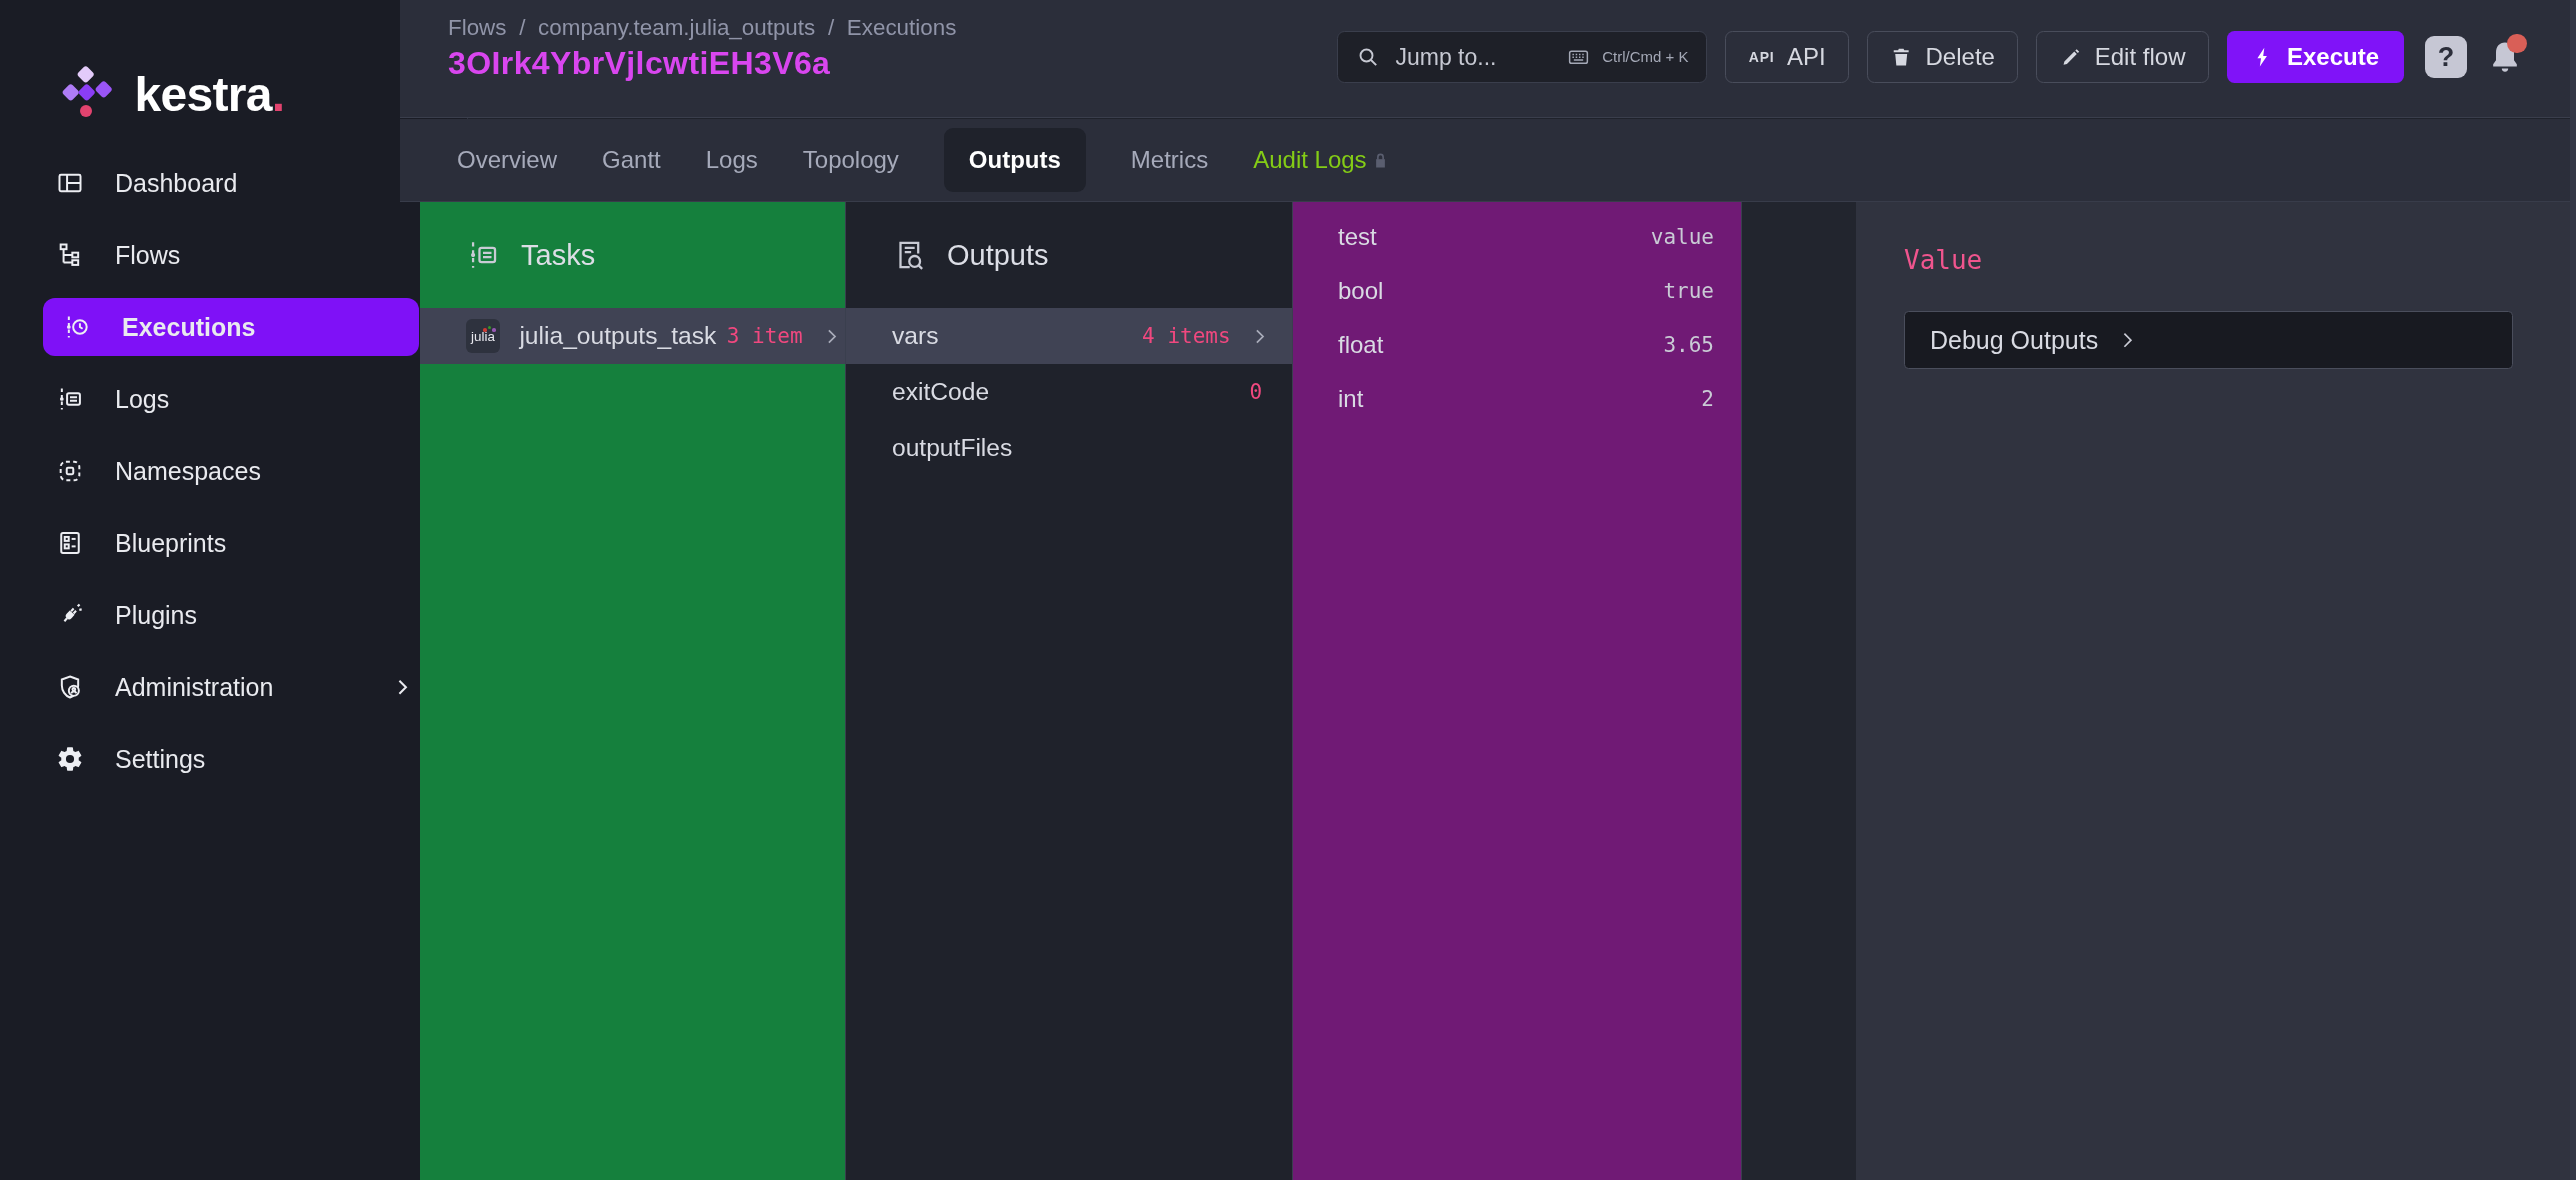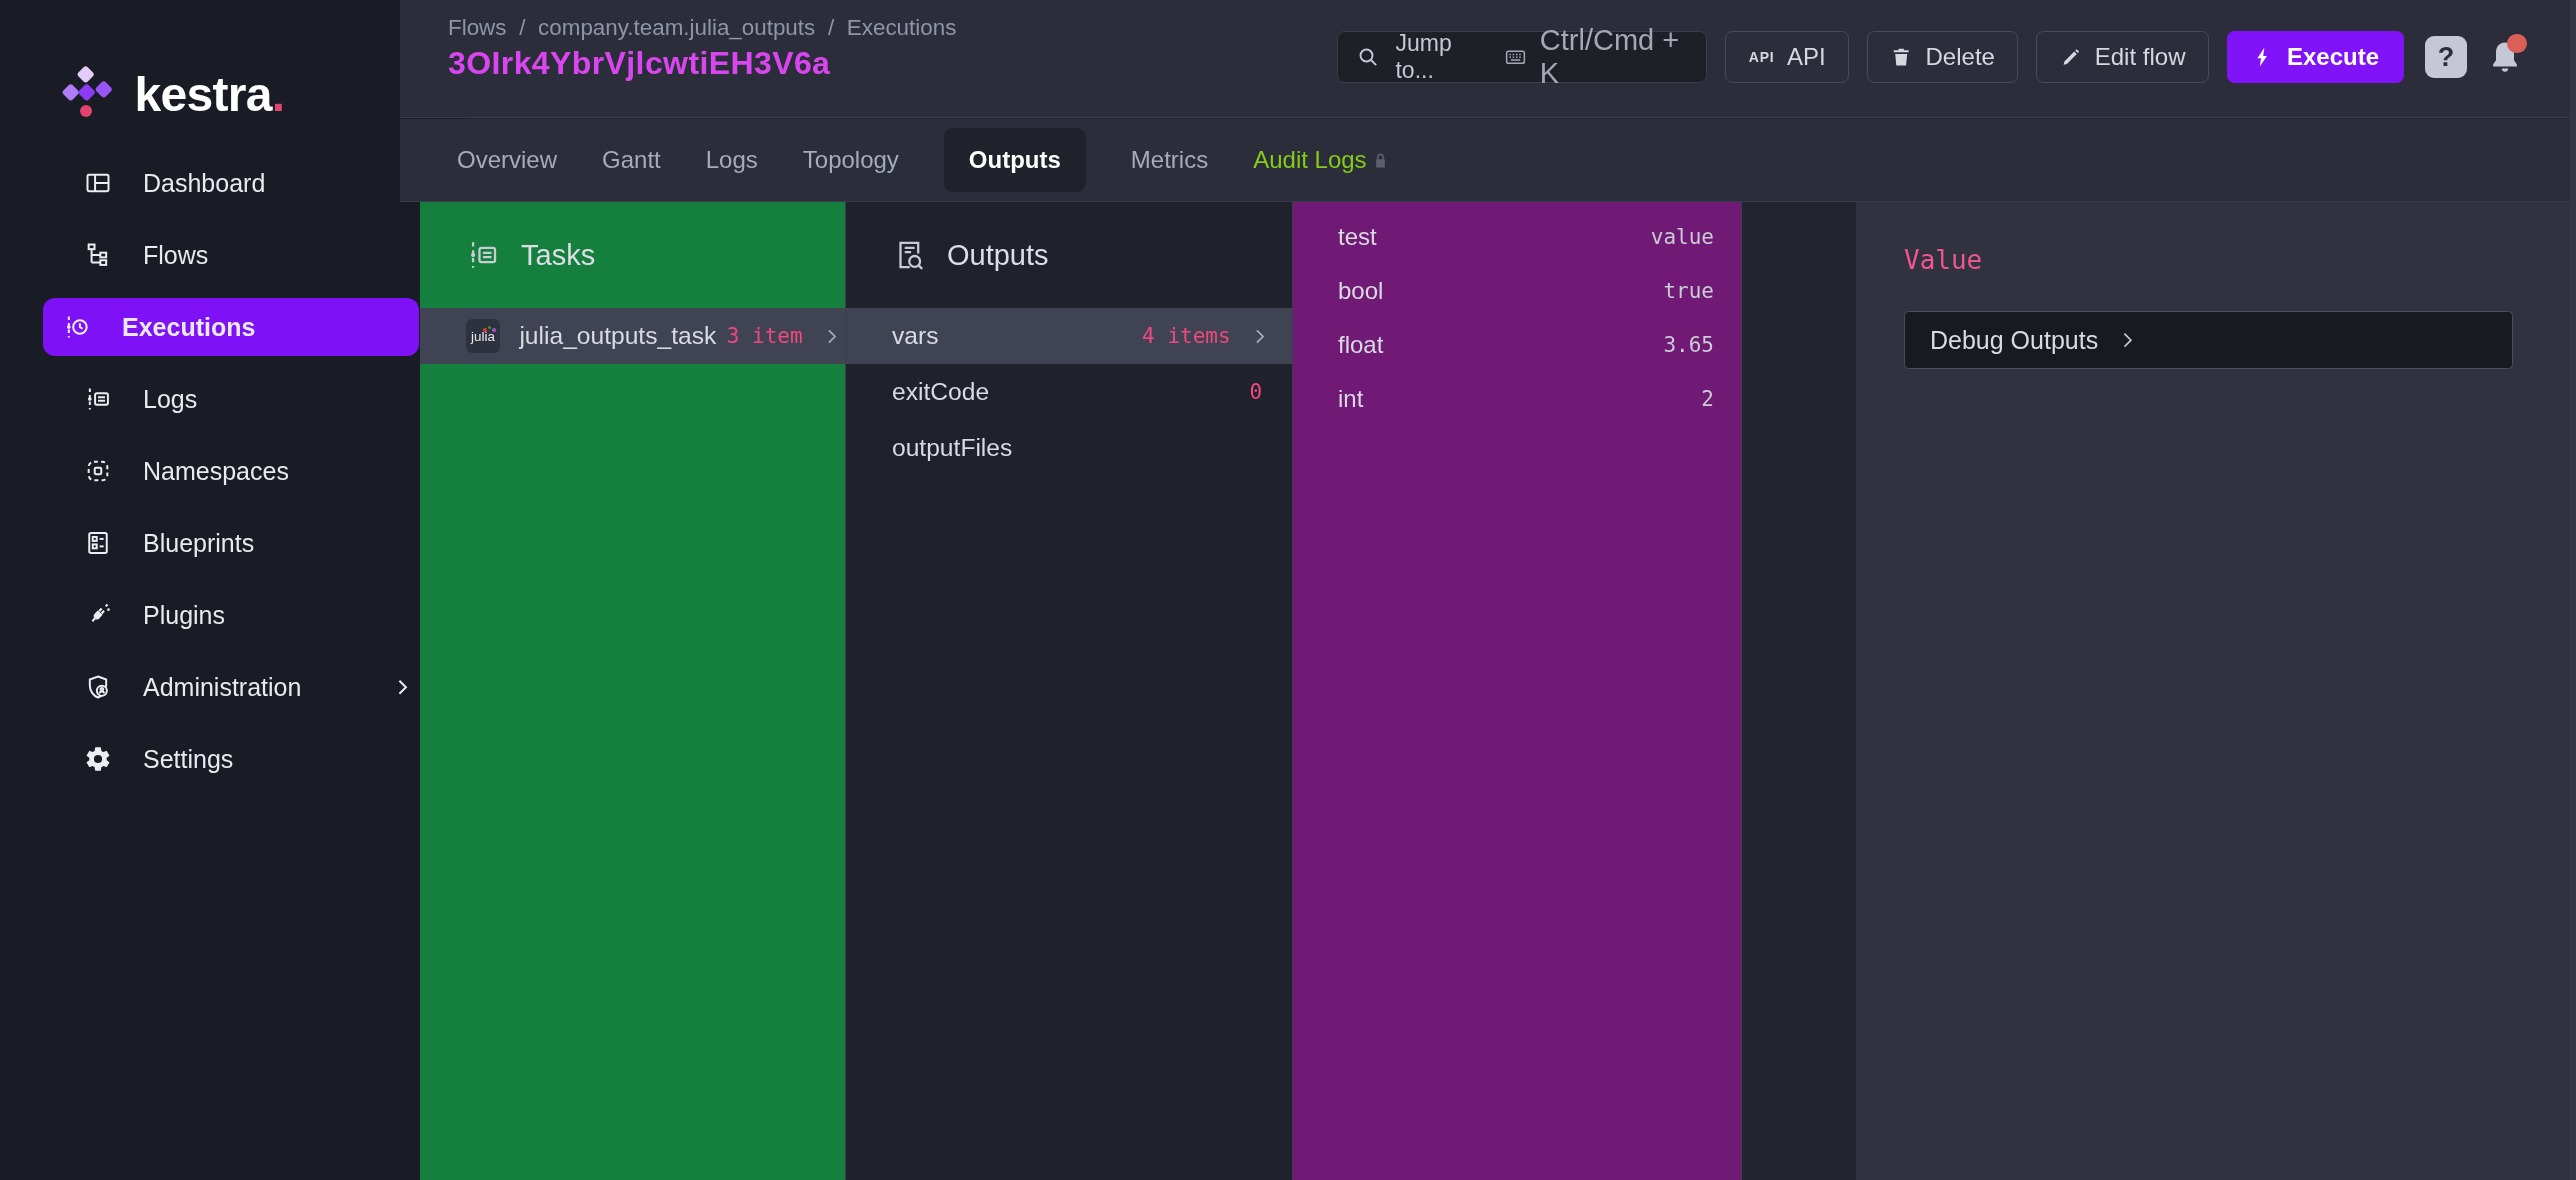--- a/index.html
+++ b/index.html
@@ -17,42 +17,42 @@
   .d1{left:18.6px;top:3.7px;background:#E3CBFA;}
   .d2{left:3.7px;top:21.6px;background:#AF7CF6;}
   .d3{left:20px;top:22.4px;background:#8B3DF6;}
   .d4{left:37px;top:19.4px;background:#9A55F6;}
   .logo-mark .dot{position:absolute;left:20px;top:41px;width:12px;height:12px;border-radius:50%;background:#E2436F;}
   .logo-text{font-size:48px;font-weight:bold;color:#FFFFFF;letter-spacing:-0.7px;}
   .logo-dot{color:#E2436F;}
 
   .nav{position:absolute;left:0;top:154px;right:0;}
   .nav-item{display:flex;align-items:center;height:58px;margin:0 0 14px 0;
-            padding-left:84px;font-size:25px;color:#E9EAEF;cursor:pointer;}
+            padding-left:56px;font-size:25px;color:#E9EAEF;cursor:pointer;}
   .nav-item .nav-ico{width:28px;height:28px;margin-right:31px;color:#EDEEF3;flex:0 0 auto;}
   .nav-item.active{background:#7F11F7;margin-left:43px;margin-right:48px;
                    padding-left:20px;border-radius:12px;font-weight:bold;}
   .nav-chevron{margin-left:auto;margin-right:54px;color:#E9EAEF;}
 
   
   .topbar{position:absolute;left:400px;top:0;right:6px;height:118px;background:#2B2E3A;
           border-bottom:0.7px solid #3A3E4C;box-sizing:border-box;}
   .breadcrumb{position:absolute;left:48px;top:15px;display:flex;gap:12.7px;
               font-size:22.4px;color:#9094A8;}
   .crumb{cursor:pointer;}
   .crumb-sep{color:#9094A8;}
   .page-title{position:absolute;left:48px;top:45px;font-size:32px;font-weight:bold;
               color:#d946ef;letter-spacing:0.4px;}
   .topbar-actions{position:absolute;right:45px;top:31px;display:flex;align-items:center;gap:18px;}
   .search-box{width:370px;height:52px;box-sizing:border-box;background:#1E2028;
               border:0.7px solid #3A3E4C;border-radius:7.5px;display:flex;align-items:center;
               padding:0 18px;gap:15px;cursor:text;}
   .search-placeholder{font-size:23px;color:#C6C8D2;}
   .search-shortcut{margin-left:auto;display:flex;align-items:center;gap:10.4px;
-                   color:#A4A8B6;font-size:29px;}
+                   color:#A4A8B6;font-size:15px;}
   .btn{height:52px;box-sizing:border-box;border:0.7px solid #494D5B;border-radius:7.5px;
        display:flex;align-items:center;gap:12.7px;padding:0 22.4px;font-size:24px;
        color:#D6D8E0;background:transparent;cursor:pointer;white-space:nowrap;}
   .api-glyph{font-size:14px;font-weight:bold;letter-spacing:0.7px;color:#D6D8E0;}
   .btn-execute{background:#8013F8;border:none;color:#FFFFFF;font-weight:bold;padding:0 25px;}
   .help-btn{width:42px;height:42px;border-radius:9px;background:#C6C7D4;color:#2B2E3A;
             font-size:27px;font-weight:bold;display:flex;align-items:center;justify-content:center;
             cursor:pointer;margin-left:3px;}
   .bell-wrap{position:relative;width:40px;height:43px;cursor:pointer;color:#C6C7D4;}
   .bell-wrap .reddot{position:absolute;right:-1.5px;top:-1.5px;width:19.4px;height:19.4px;

